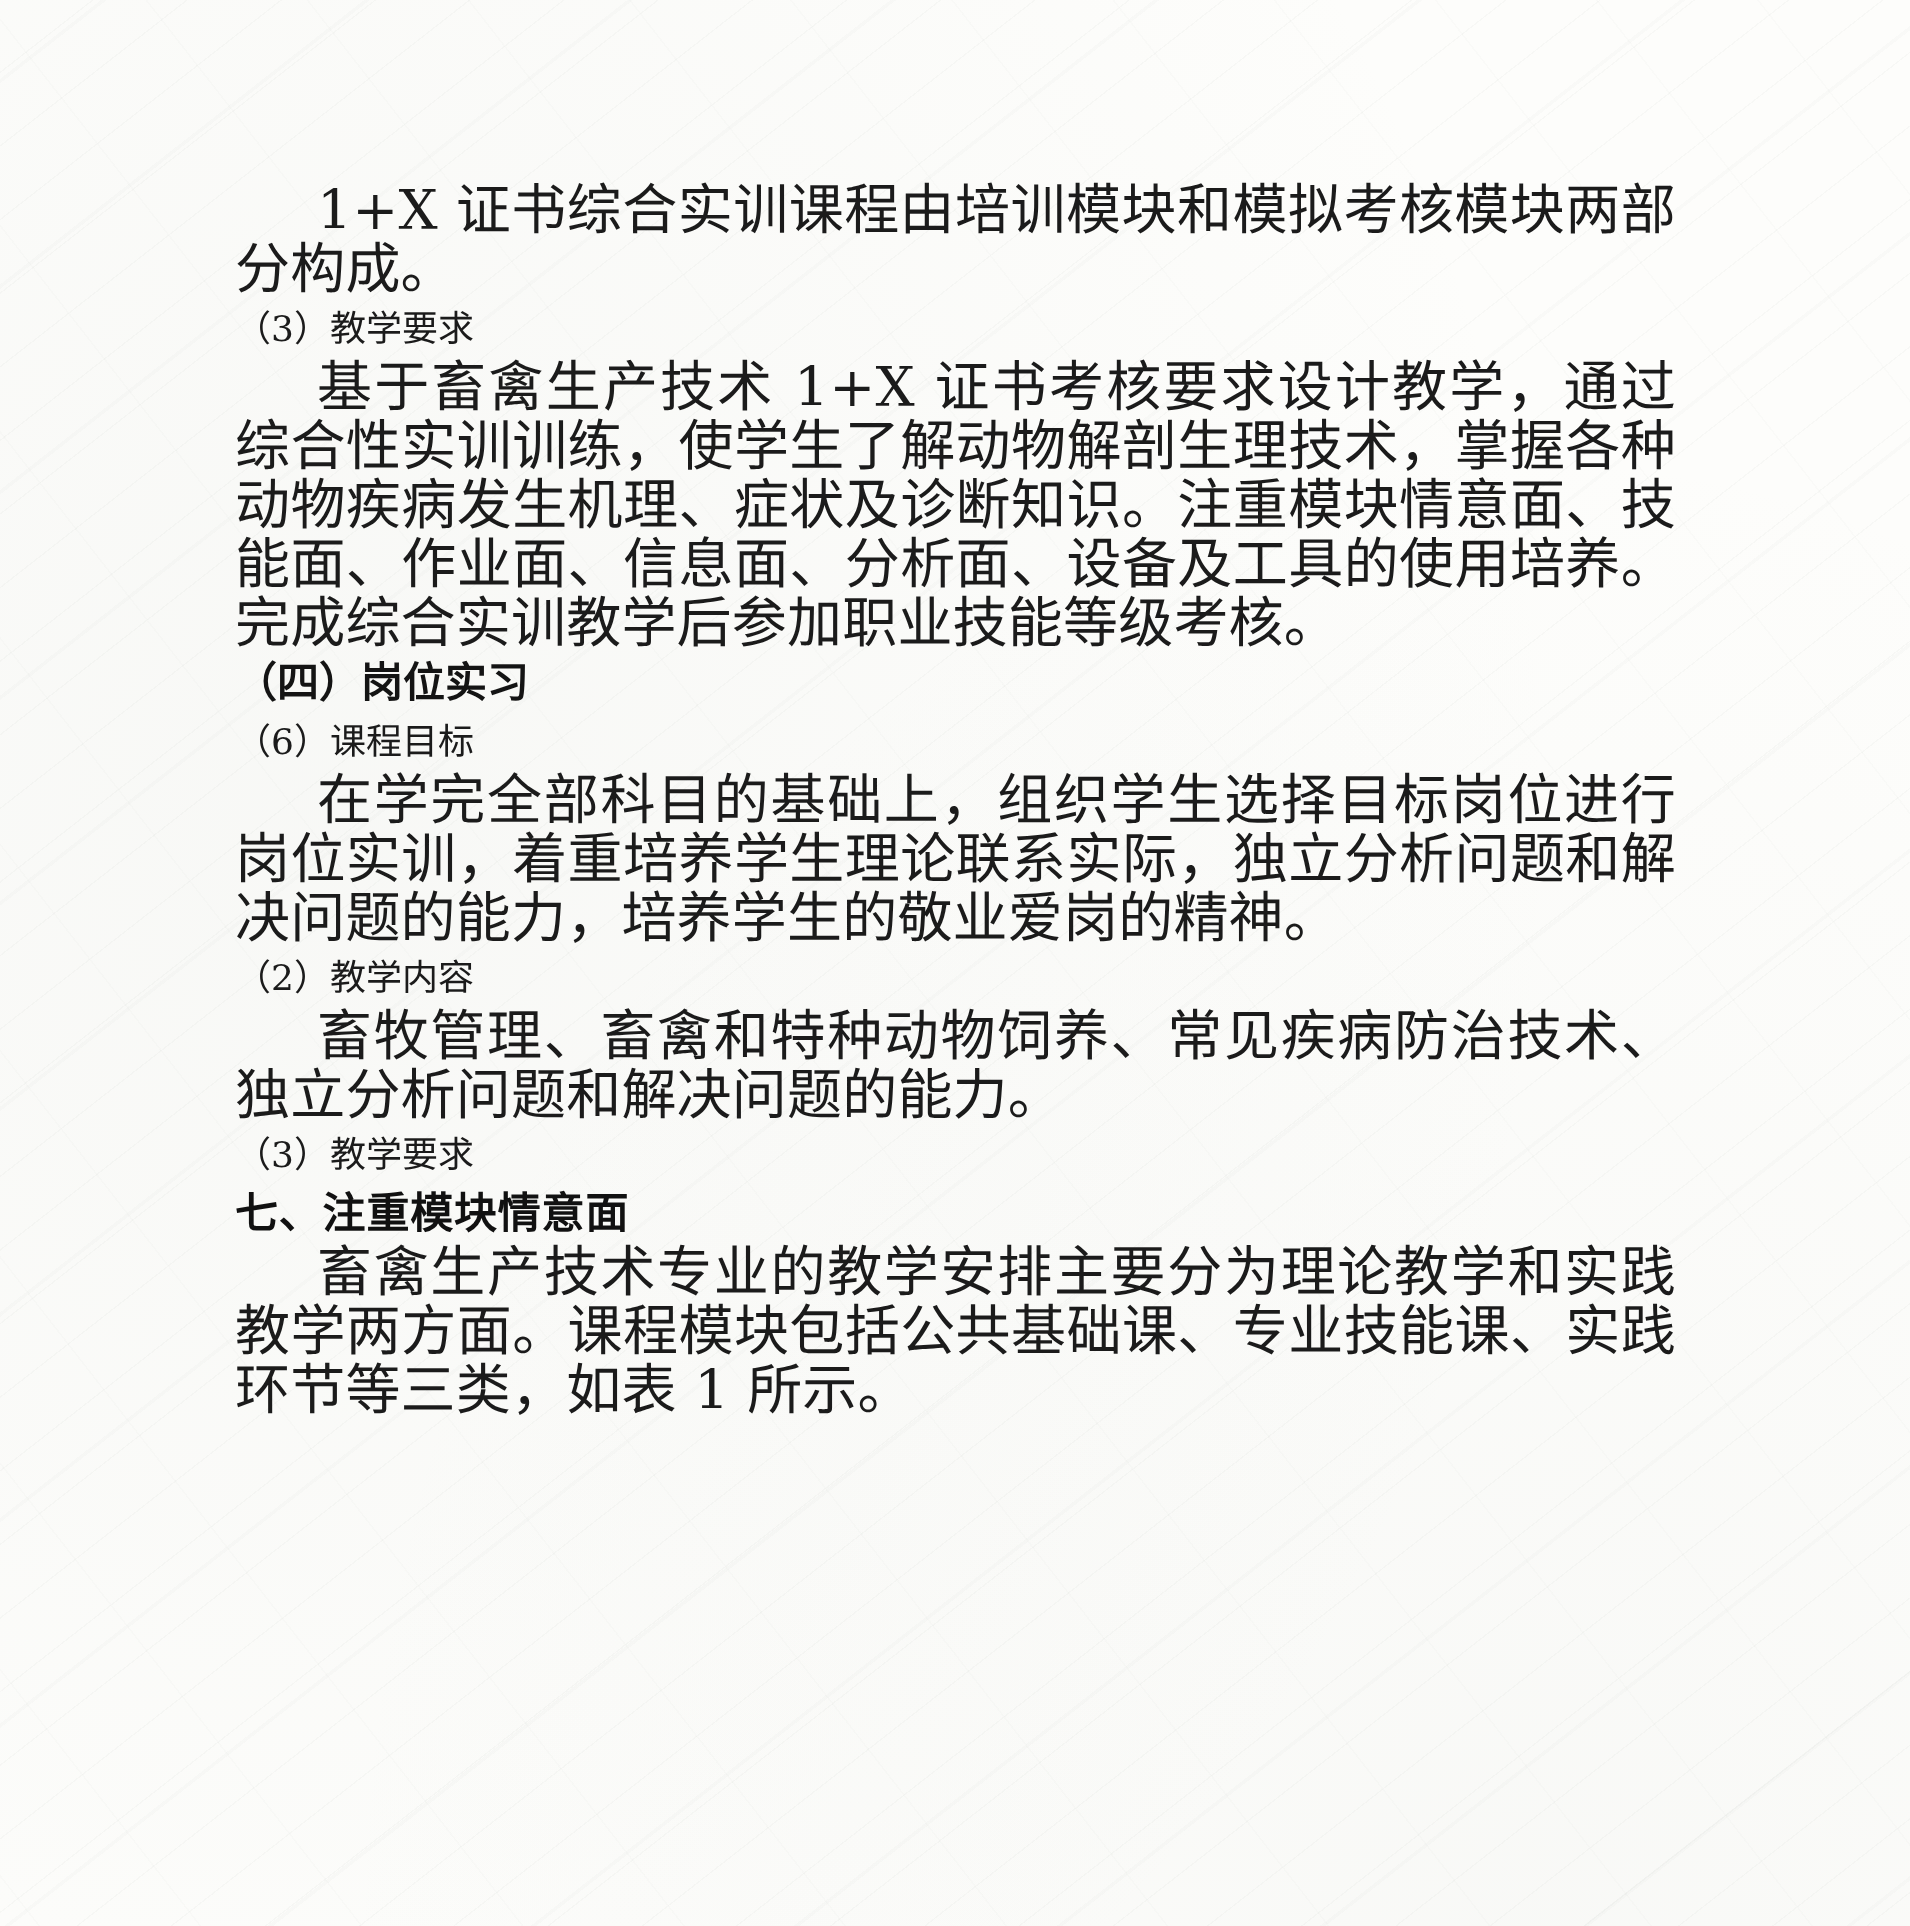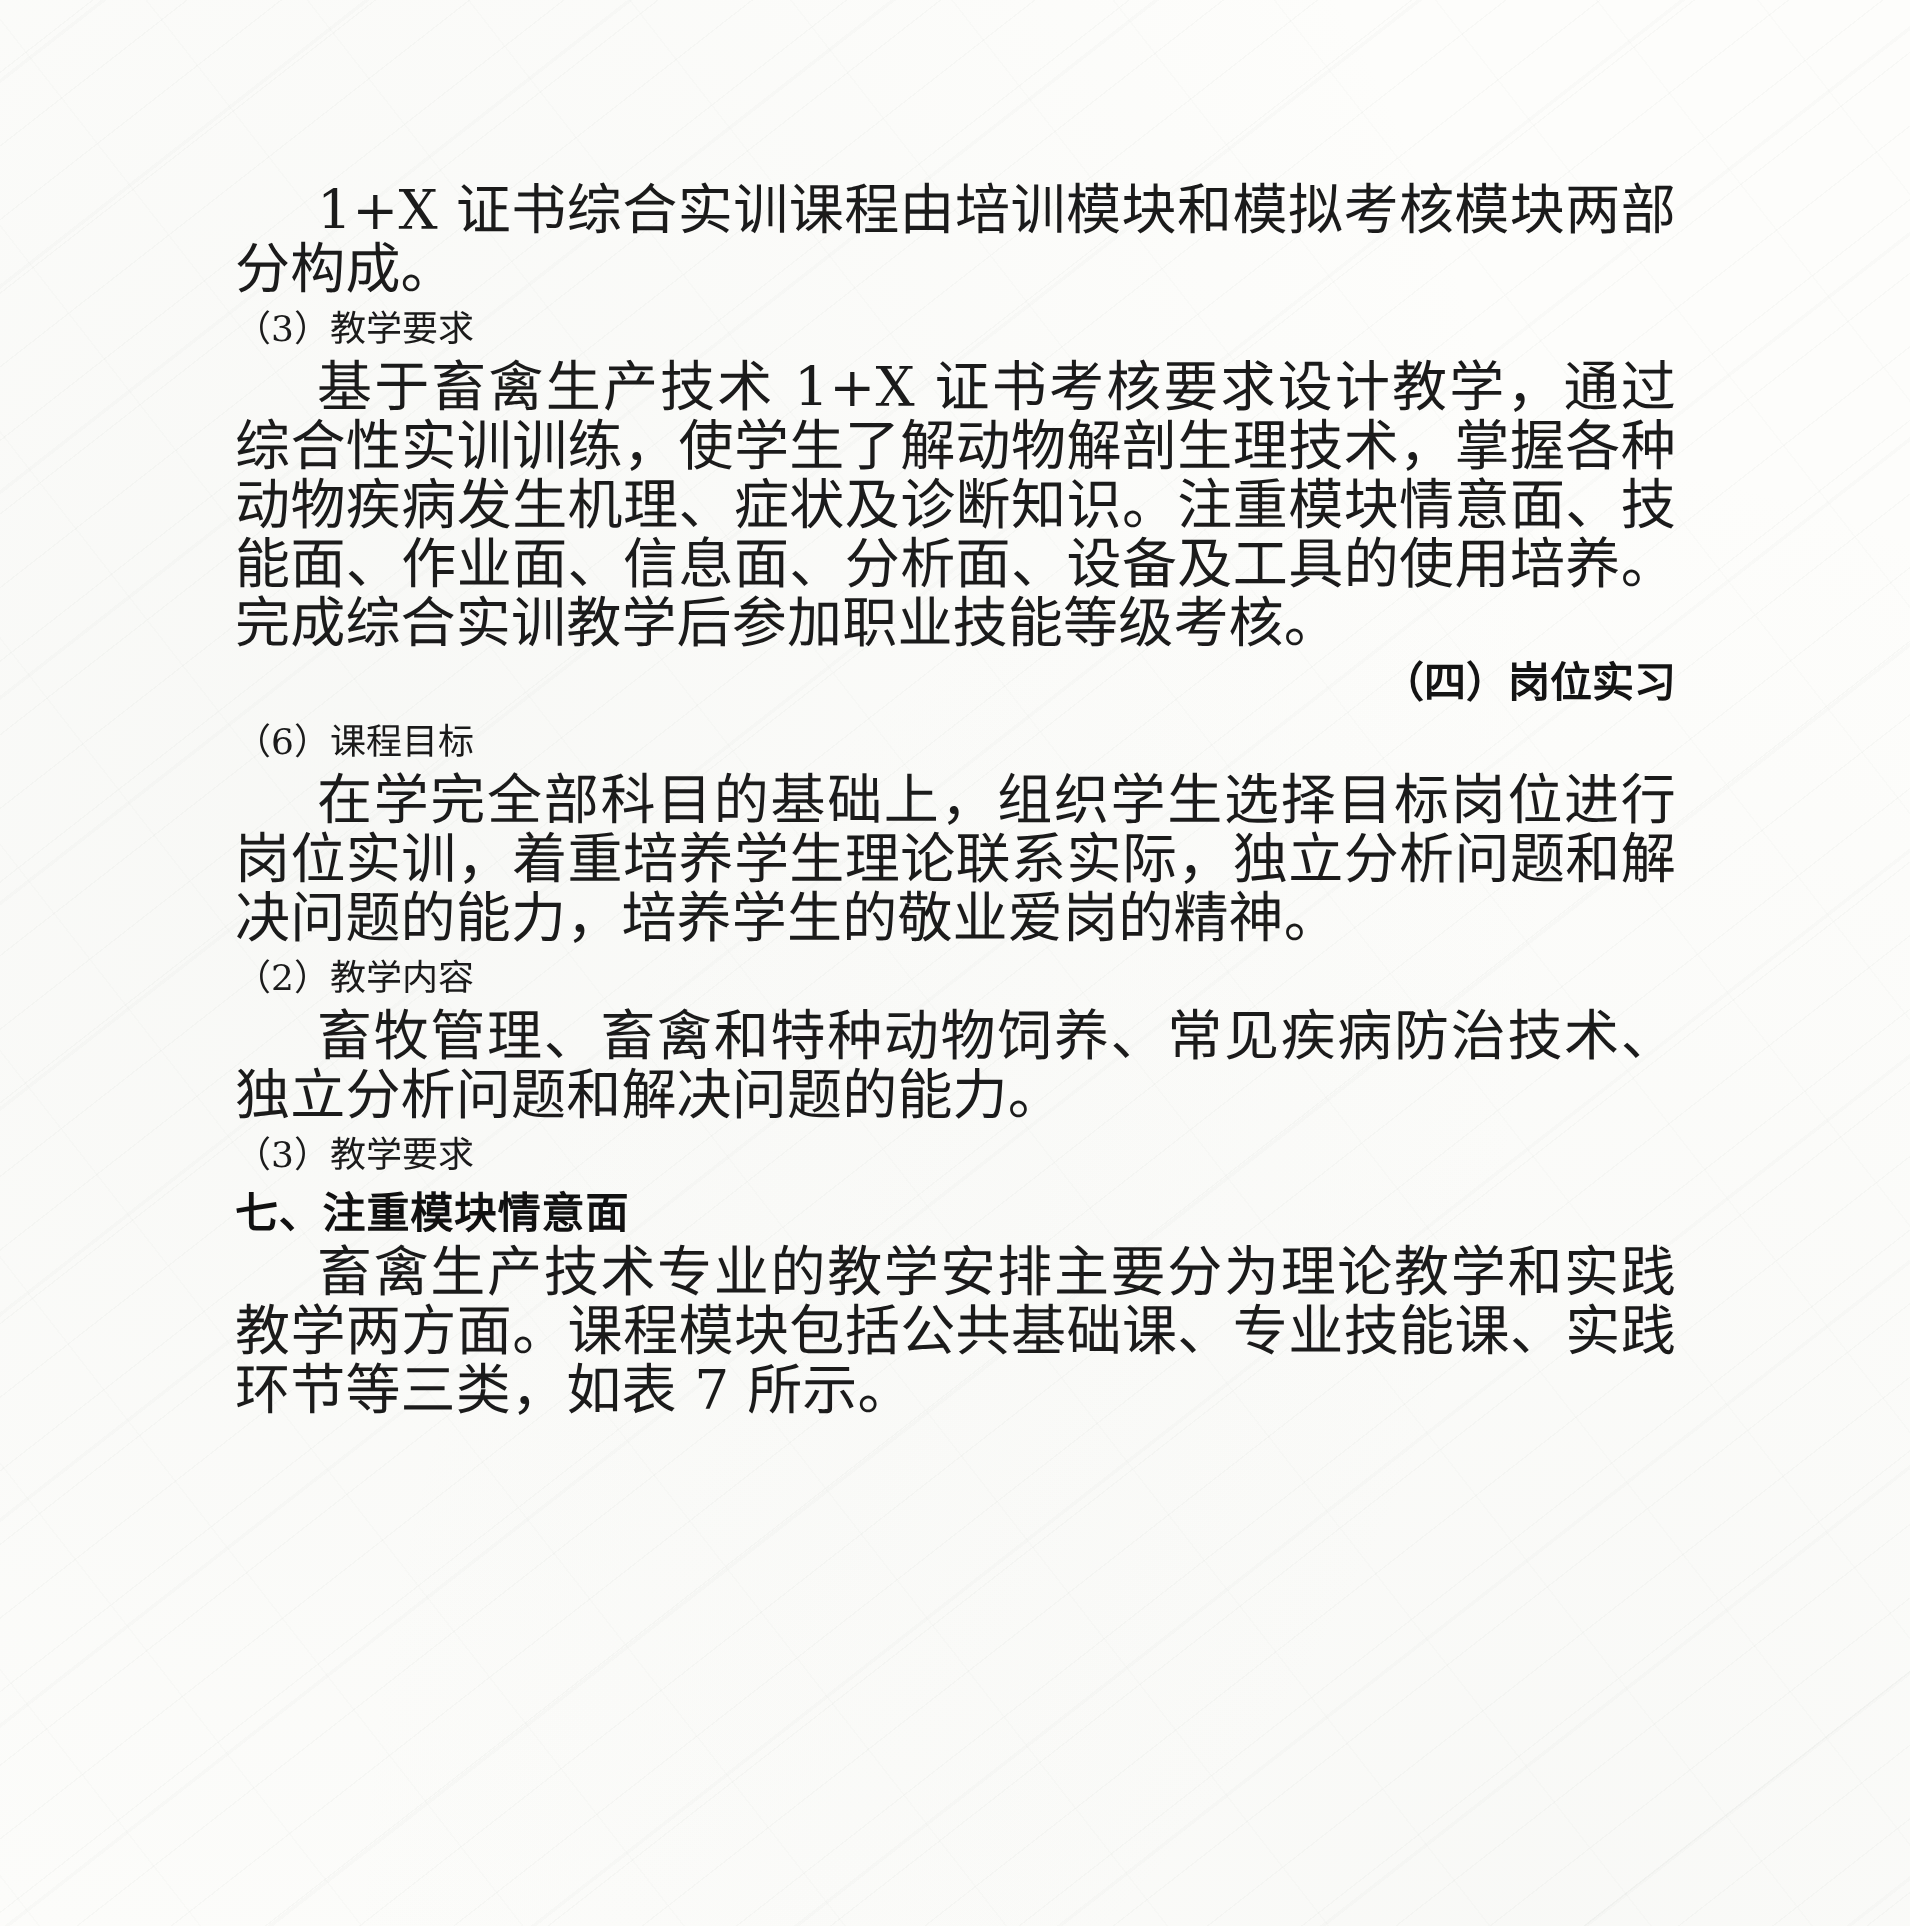--- a/index.html
+++ b/index.html
@@ -86,37 +86,36 @@
     font-size: 36px;
     line-height: 59px;
     color: #1b1b1b;
   }
   p.sub-bold {
     margin: 0;
     font-size: 42px;
     line-height: 59px;
     color: #141414;
     font-weight: bold;
-    text-align: right;
   }
 </style>
 </head>
 <body>
 
 <div class="page">
   <div class="paper-texture"></div>
   <div class="paper-texture-2"></div>
 
   <div class="content">
     <p class="para indent">1+X 证书综合实训课程由培训模块和模拟考核模块两部分构成。</p>
     <p class="sub">（3）教学要求</p>
     <p class="para indent">基于畜禽生产技术 1+X 证书考核要求设计教学，通过综合性实训训练，使学生了解动物解剖生理技术，掌握各种动物疾病发生机理、症状及诊断知识。注重模块情意面、技能面、作业面、信息面、分析面、设备及工具的使用培养。完成综合实训教学后参加职业技能等级考核。</p>
     <p class="sub-bold">（四）岗位实习</p>
     <p class="sub">（6）课程目标</p>
     <p class="para indent">在学完全部科目的基础上，组织学生选择目标岗位进行岗位实训，着重培养学生理论联系实际，独立分析问题和解决问题的能力，培养学生的敬业爱岗的精神。</p>
     <p class="sub">（2）教学内容</p>
     <p class="para indent">畜牧管理、畜禽和特种动物饲养、常见疾病防治技术、独立分析问题和解决问题的能力。</p>
     <p class="sub">（3）教学要求</p>
     <p class="heading">七、注重模块情意面</p>
-    <p class="para indent">畜禽生产技术专业的教学安排主要分为理论教学和实践教学两方面。课程模块包括公共基础课、专业技能课、实践环节等三类，如表 7 所示。</p>
+    <p class="para indent">畜禽生产技术专业的教学安排主要分为理论教学和实践教学两方面。课程模块包括公共基础课、专业技能课、实践环节等三类，如表 1 所示。</p>
   </div>
 </div>
 
 
 </body></html>

